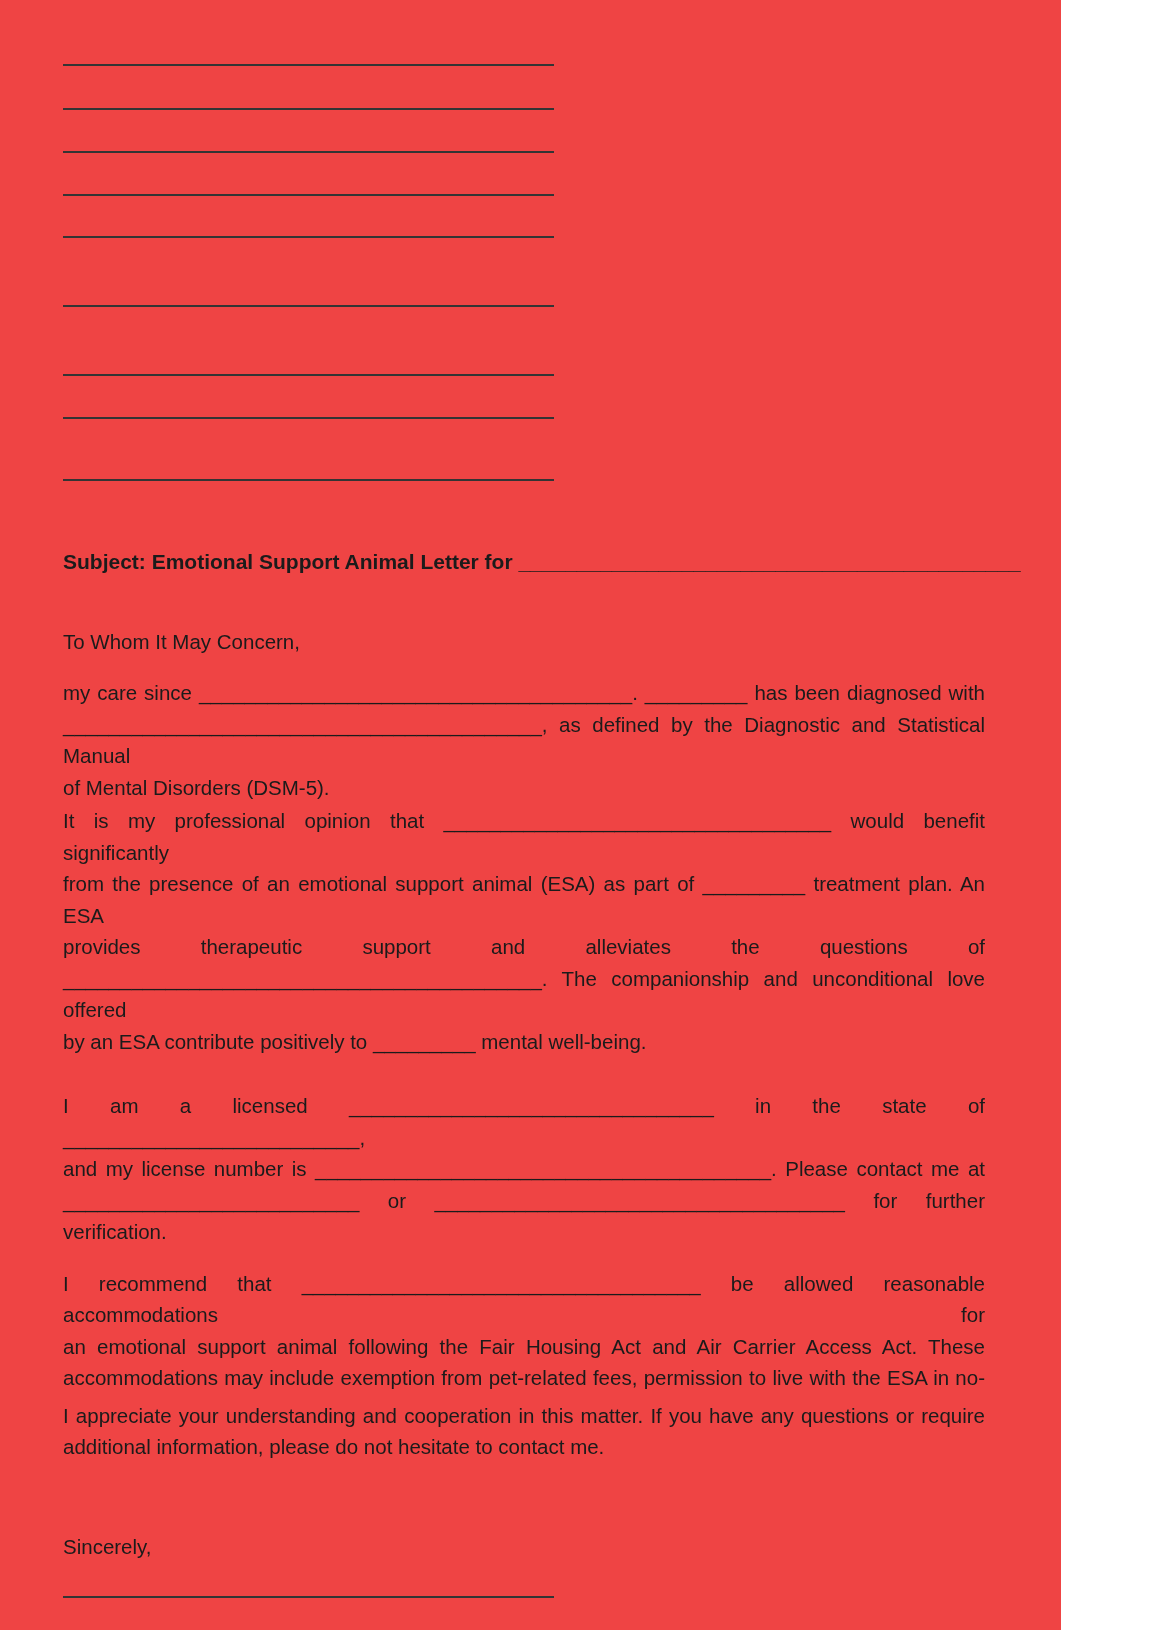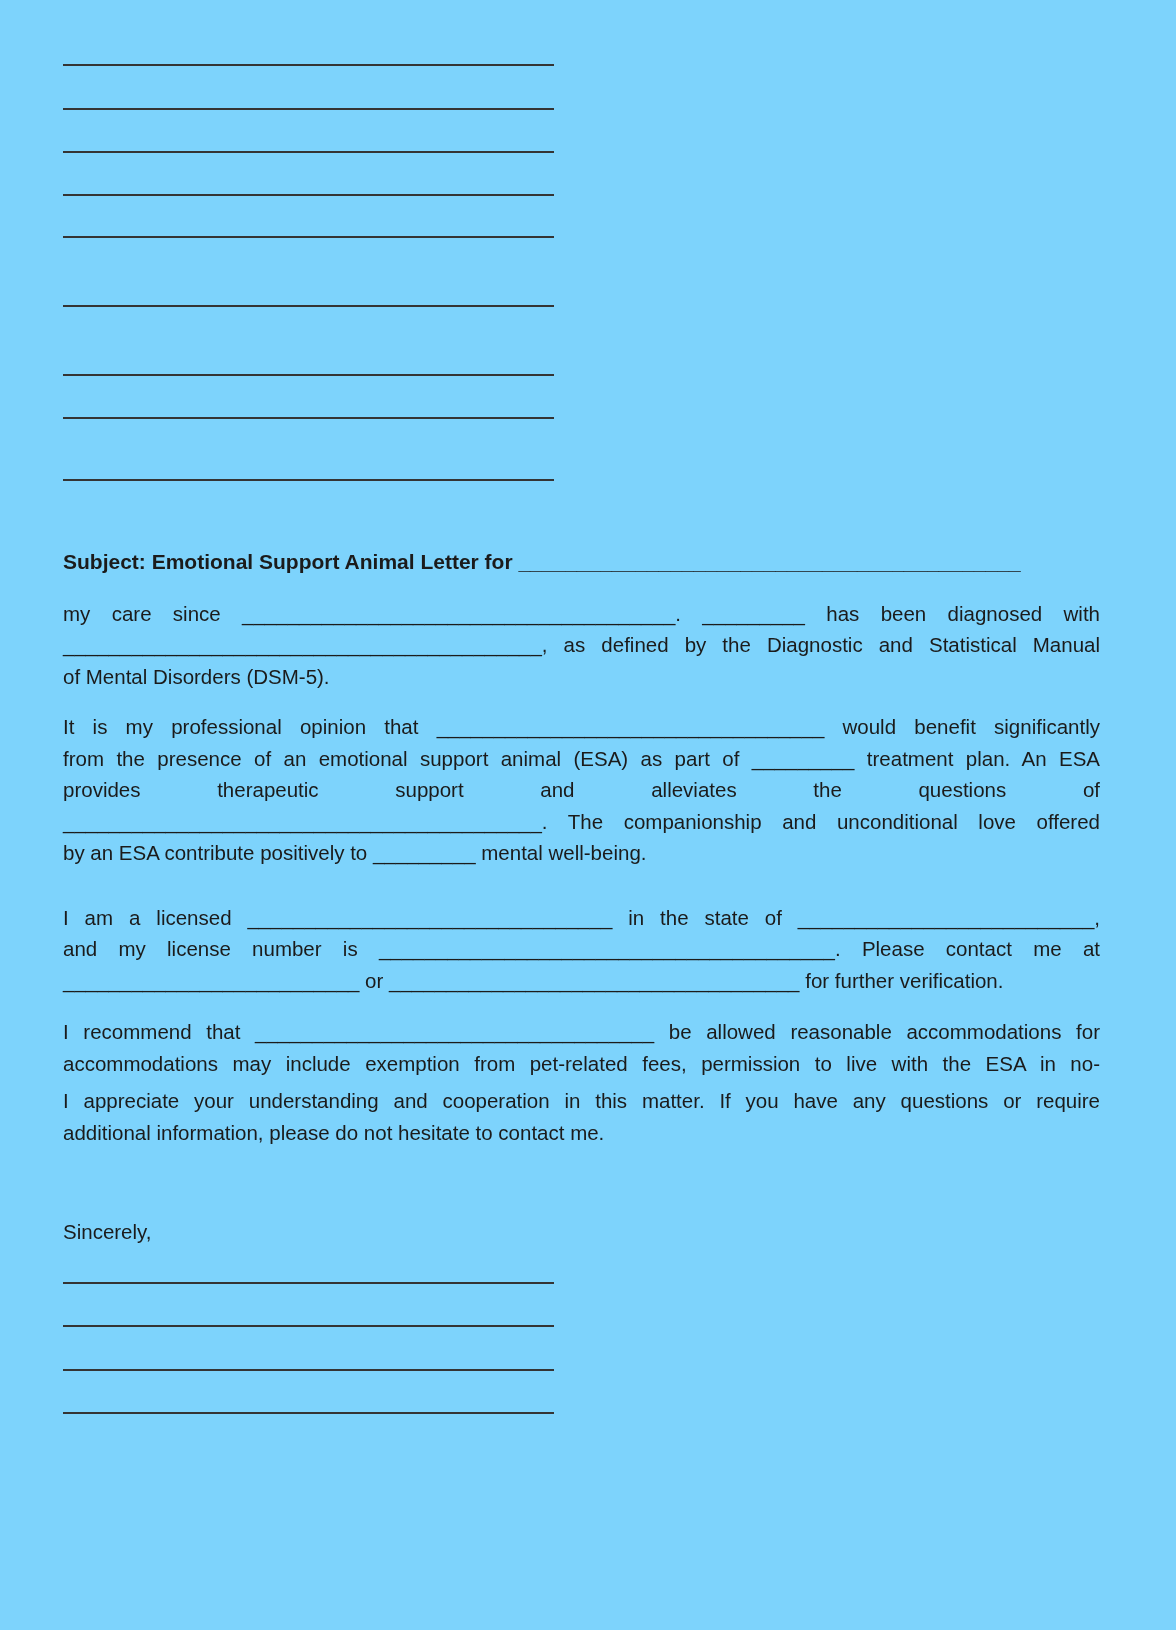--- a/index.html
+++ b/index.html
@@ -1,20 +1,20 @@
 <!DOCTYPE html>
 <html><head>
 <meta charset="utf-8">
 <style>
   html, body { margin: 0; padding: 0; background: #ffffff; }
   .page {
     position: relative;
-    width: 1176px;
+    width: 1061px;
     height: 1630px;
-    background: #7dd3fc;
+    background: #ef4444;
     box-sizing: border-box;
     padding: 0 76px 0 63px;
     overflow: hidden;
     font-family: "Liberation Sans", "DejaVu Sans", sans-serif;
     font-size: 20.5px;
     line-height: 31.5px;
     color: #1b1b1b;
   }
   .rule {
     width: 491px;
@@ -34,21 +34,21 @@
   .subject {
     margin: 65px 0 0 0;
     font-weight: 700;
     font-size: 21px;
     line-height: 31.5px;
     white-space: nowrap;
   }
   .salutation { margin: 48px 0 0 0; }
   .para { margin: 0; }
   .p1 { margin-top: 20px; }
-  .p2 { margin-top: 19px; }
+  .p2 { margin-top: 2px; }
   .p3 { margin-top: 33px; }
   .p4 { margin-top: 20px; }
   .p5 { margin-top: 6px; }
   .jline {
     text-align: justify;
     text-align-last: justify;
   }
   .jline.last {
     text-align-last: left;
   }
@@ -70,20 +70,21 @@
     <div class="rule r4"></div>
     <div class="rule r5"></div>
     <div class="rule r6"></div>
     <div class="rule r7"></div>
     <div class="rule r8"></div>
     <div class="rule r9"></div>
   </div>
 
   <p class="subject"><span>Subject: Emotional Support Animal Letter for </span><span>___________________________________________</span></p>
 
+  <p class="salutation">To Whom It May Concern,</p>
 
   <div class="para p1">
     <div class="jline">my care since ______________________________________. _________ has been diagnosed with</div>
     <div class="jline">__________________________________________, as defined by the Diagnostic and Statistical Manual</div>
     <div class="jline last">of Mental Disorders (DSM-5).</div>
   </div>
 
   <div class="para p2">
     <div class="jline">It is my professional opinion that __________________________________ would benefit significantly</div>
     <div class="jline">from the presence of an emotional support animal (ESA) as part of _________ treatment plan. An ESA</div>
@@ -93,20 +94,21 @@
   </div>
 
   <div class="para p3">
     <div class="jline">I am a licensed ________________________________ in the state of __________________________,</div>
     <div class="jline">and my license number is ________________________________________. Please contact me at</div>
     <div class="jline last">__________________________ or ____________________________________ for further verification.</div>
   </div>
 
   <div class="para p4">
     <div class="jline">I recommend that ___________________________________ be allowed reasonable accommodations for</div>
+    <div class="jline">an emotional support animal following the Fair Housing Act and Air Carrier Access Act. These</div>
     <div class="jline">accommodations may include exemption from pet-related fees, permission to live with the ESA in no-</div>
   </div>
 
   <div class="para p5">
     <div class="jline">I appreciate your understanding and cooperation in this matter. If you have any questions or require</div>
     <div class="jline last">additional information, please do not hesitate to contact me.</div>
   </div>
 
   <p class="closing">Sincerely,</p>
 

